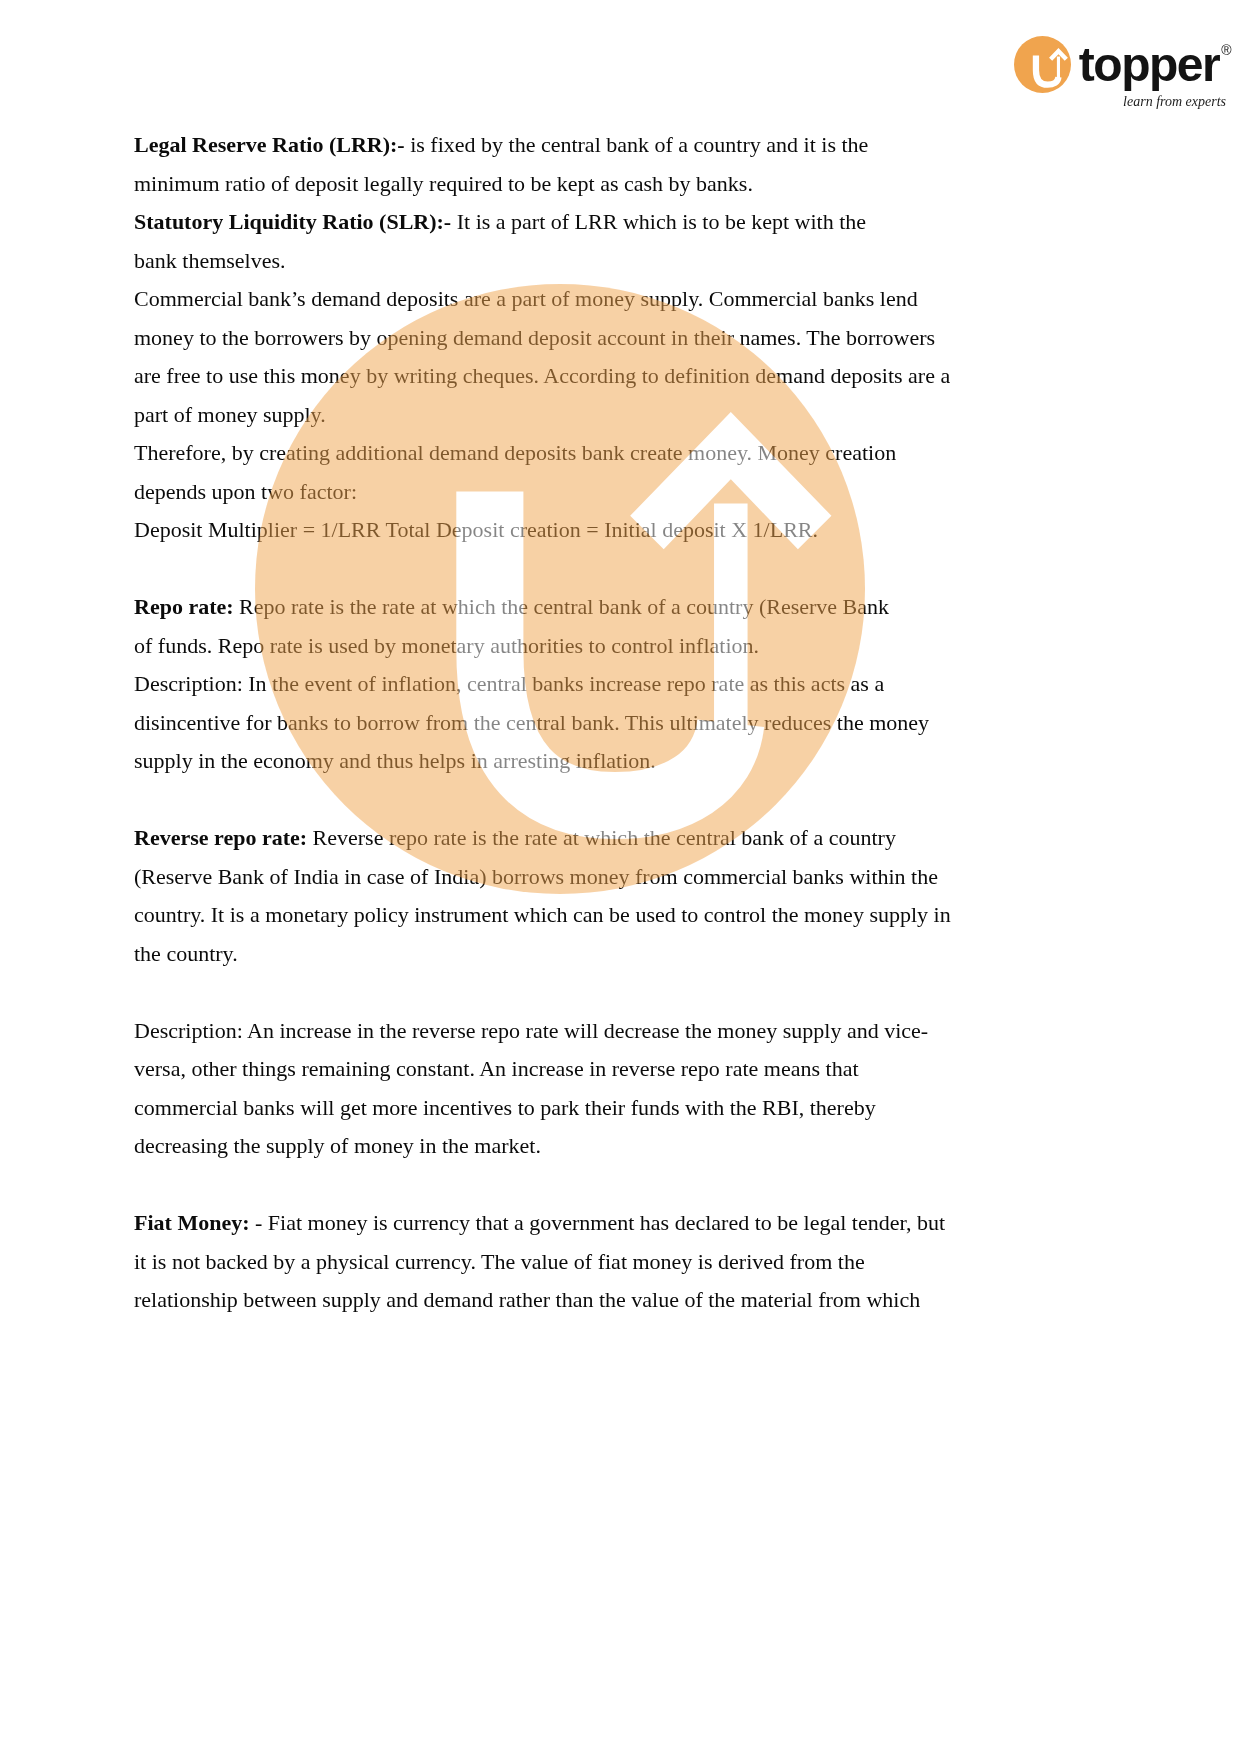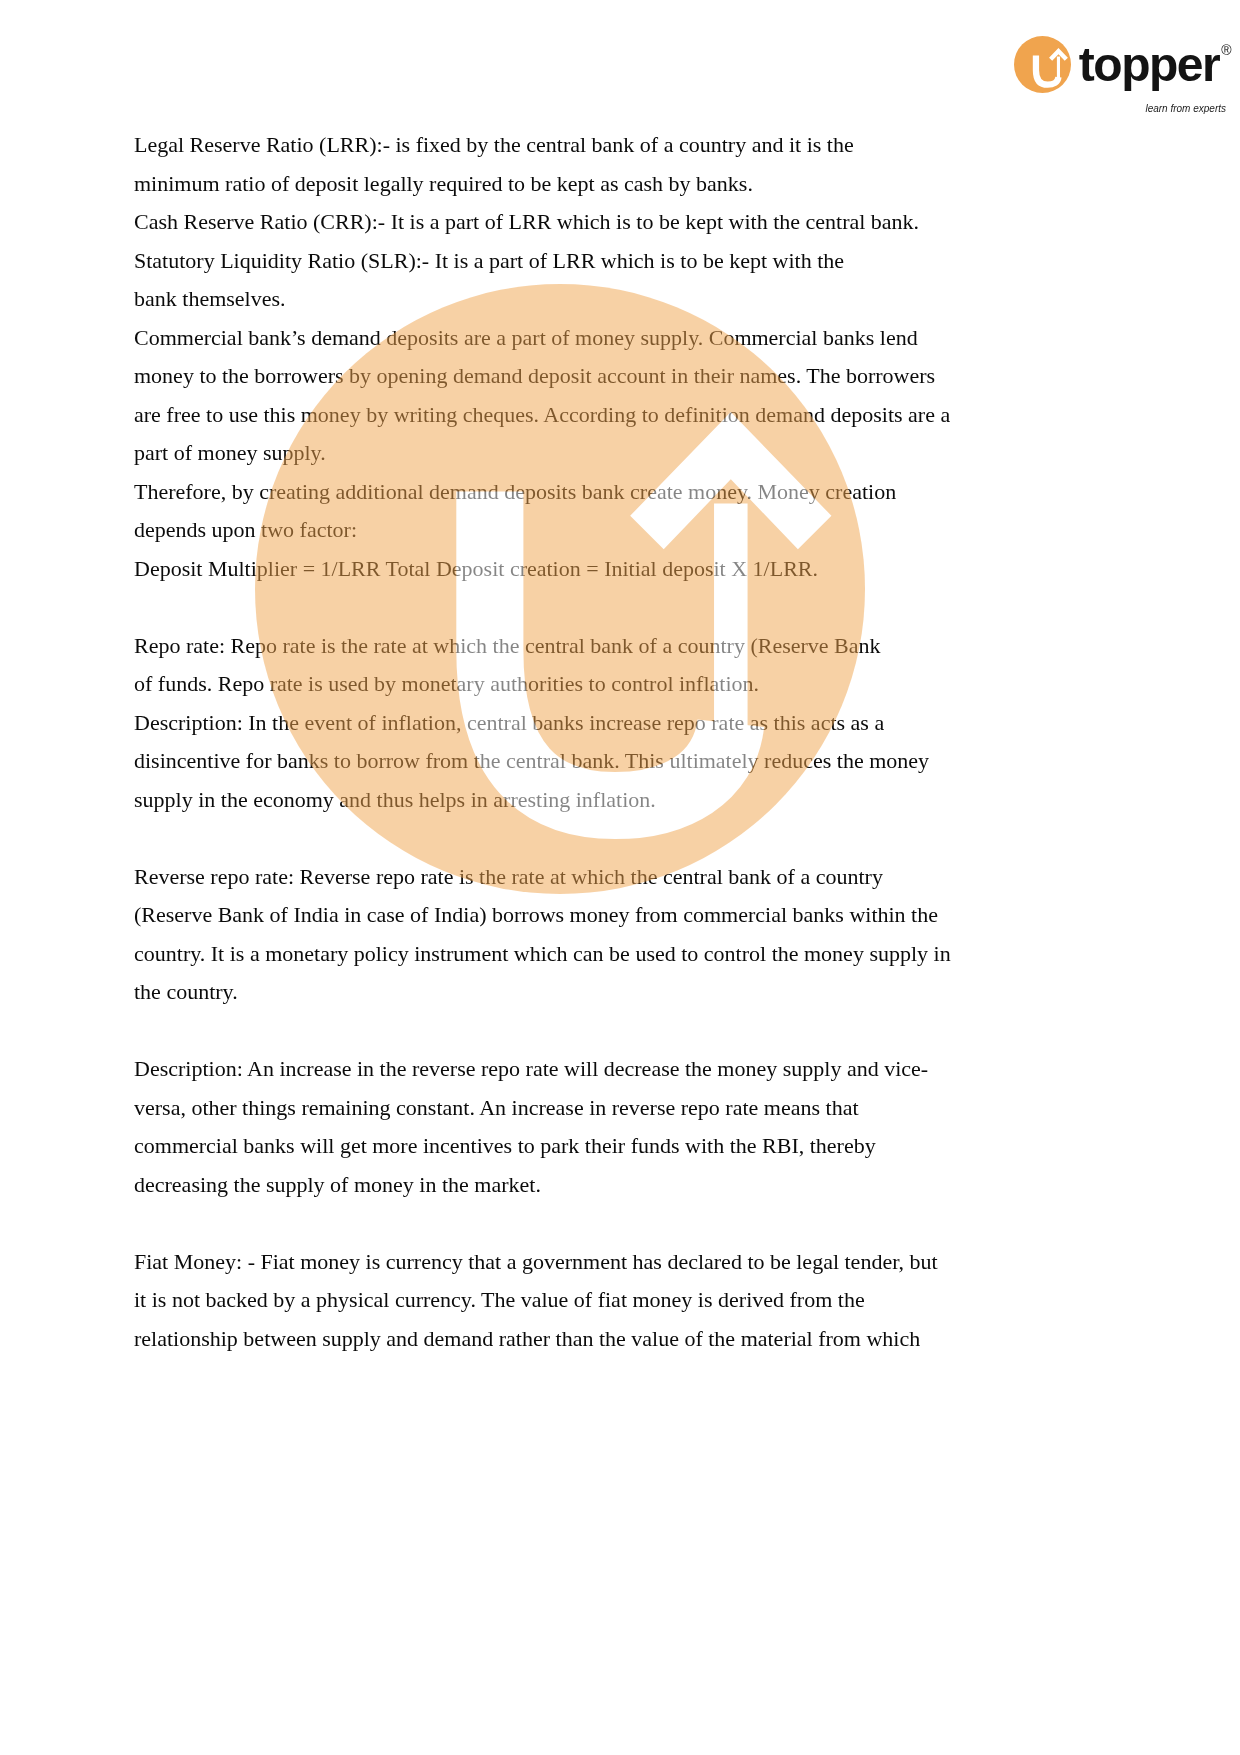--- a/index.html
+++ b/index.html
@@ -37,41 +37,41 @@
   }
   .reg{
     font-family:"Liberation Sans", sans-serif;
     font-weight:400;
     font-size:14px;
     vertical-align:26px;
     margin-left:2px;
     color:#141414;
   }
   .tagline{
-    font-family:Liberation Sans, sans-serif;
+    font-family:Liberation Serif, serif;
     font-style:italic;
-    font-size:10px;
+    font-size:14px;
     color:#1c1c1c;
-    margin-top:10px;
+    margin-top:1px;
     padding-right:4px;
   }
 
   
   .content{
     position:absolute;
     left:134px;
     top:126px;
     width:990px;
     z-index:1;
     font-size:22px;
     line-height:38.5px;
     color:#0b0b0b;
   }
   .line{white-space:nowrap;}
-  .line b{font-weight:normal;}
+  .line b{font-weight:bold;}
   .line.gap{margin-top:38.5px;}
 
   
   .watermark{
     position:absolute;
     left:255px;
     top:284px;
     width:610px;
     height:610px;
     opacity:0.5;
@@ -100,21 +100,20 @@
   <svg class="watermark" viewBox="0 0 100 100" aria-hidden="true">
     <circle cx="50" cy="50" r="50" fill="#F0A44E"></circle>
     <path d="M 38.5 34 V 60 C 38.5 79 47 85.5 59 85.5 C 69 85.5 77 81 78 72" fill="none" stroke="#ffffff" stroke-width="11"></path>
     <path d="M 78 74 V 36" fill="none" stroke="#ffffff" stroke-width="5.5"></path>
     <polygon points="78,21 94.5,38 89,43.5 78,32 67,43.5 61.5,38" fill="#ffffff"></polygon>
   </svg>
 
   <div class="content">
       <div class="line"><b>Legal Reserve Ratio (LRR):-</b><span> is fixed by the central bank of a country and it is the</span></div>
       <div class="line"><span>minimum ratio of deposit legally required to be kept as cash by banks.</span></div>
-      <div class="line"><b>Cash Reserve Ratio (CRR):-</b><span> It is a part of LRR which is to be kept with the central bank.</span></div>
       <div class="line"><b>Statutory Liquidity Ratio (SLR):-</b><span> It is a part of LRR which is to be kept with the</span></div>
       <div class="line"><span>bank themselves.</span></div>
       <div class="line"><span>Commercial bank’s demand deposits are a part of money supply. Commercial banks lend</span></div>
       <div class="line"><span>money to the borrowers by opening demand deposit account in their names. The borrowers</span></div>
       <div class="line"><span>are free to use this money by writing cheques. According to definition demand deposits are a</span></div>
       <div class="line"><span>part of money supply.</span></div>
       <div class="line"><span>Therefore, by creating additional demand deposits bank create money. Money creation</span></div>
       <div class="line"><span>depends upon two factor:</span></div>
       <div class="line"><span>Deposit Multiplier = 1/LRR Total Deposit creation = Initial deposit X 1/LRR.</span></div>
       <div class="line gap"><b>Repo rate:</b><span> Repo rate is the rate at which the central bank of a country (Reserve Bank</span></div>

